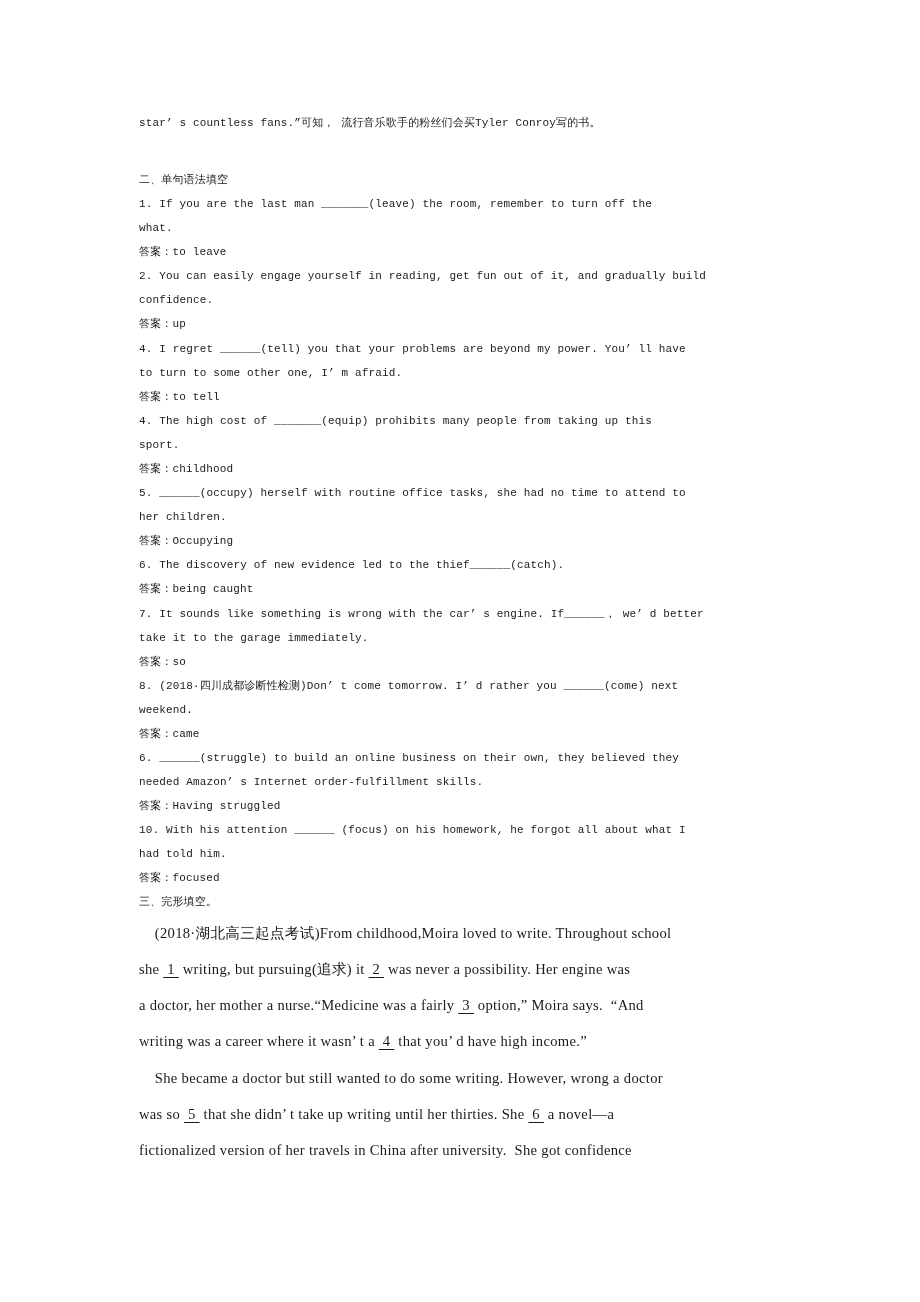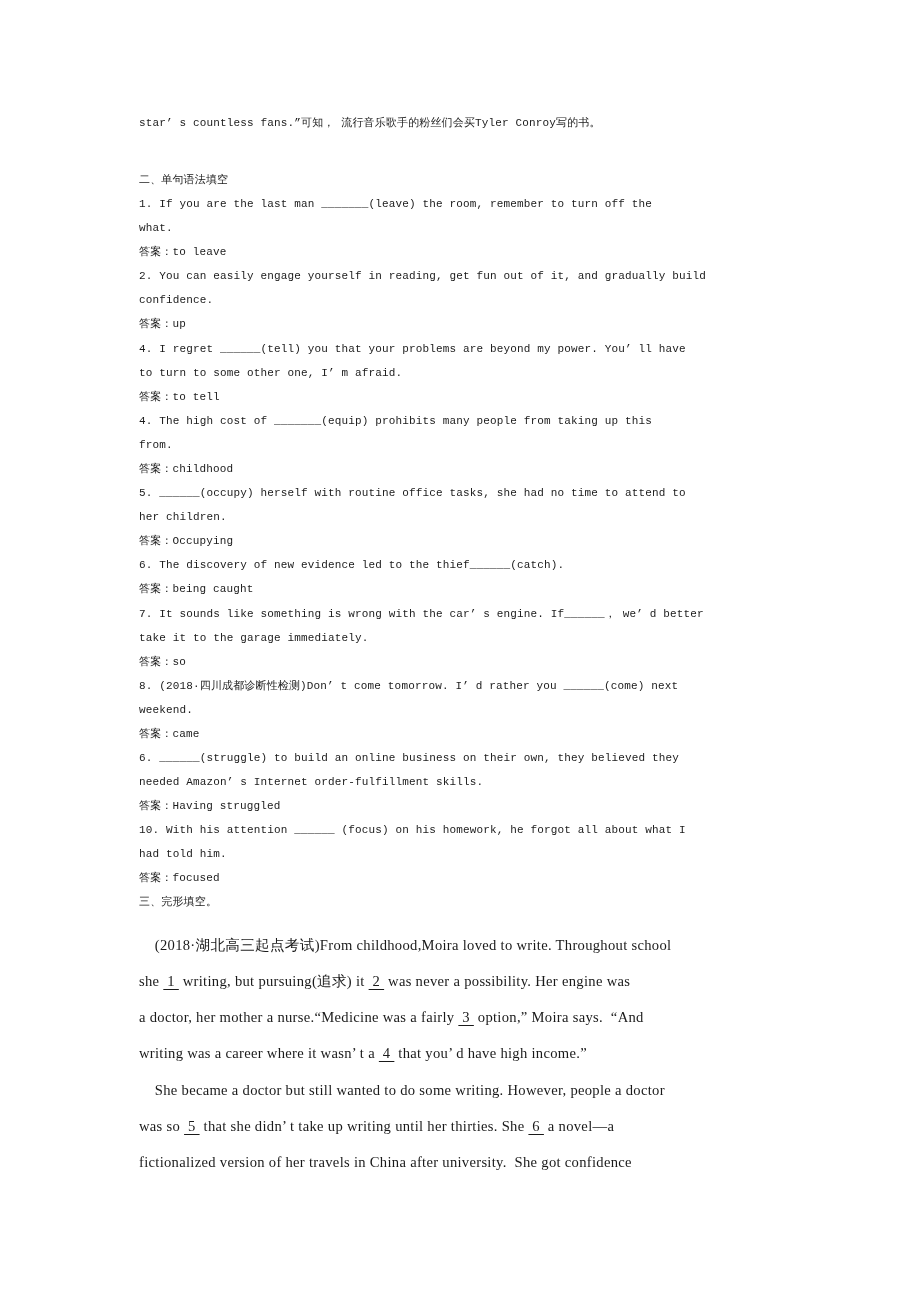--- a/index.html
+++ b/index.html
@@ -1,20 +1,20 @@
 <!DOCTYPE html>
 <html><head>
 <meta charset="utf-8">
 <style>
   html, body { margin: 0; padding: 0; background: #ffffff; }
   body { width: 920px; height: 1302px; position: relative; overflow: hidden;
          font-family: "Liberation Mono", "DejaVu Sans Mono", monospace; color: #1a1a1a; }
   .page { position: absolute; left: 139px; top: 0; width: 690px; }
   .ln { position: absolute; left: 0; font-size: 11px; line-height: 18px; white-space: pre; letter-spacing: 0.15px; }
-  .cl { position: absolute; left: 0; font-size: 14.6px; line-height: 18px; white-space: pre; font-family: "Liberation Serif", "DejaVu Serif", serif; letter-spacing: 0.3px; margin-top: 12px; }
+  .cl { position: absolute; left: 0; font-size: 14.6px; line-height: 18px; white-space: pre; font-family: "Liberation Serif", "DejaVu Serif", serif; letter-spacing: 0.3px; }
   .u { text-decoration: underline; text-underline-offset: 3px; }
 </style>
 </head>
 <body>
 
 <div class="page">
 
   <div class="ln" style="top:114px">star’ s countless fans.”可知， 流行音乐歌手的粉丝们会买Tyler Conroy写的书。</div>
 
   <div class="ln" style="top:171px">二、单句语法填空</div>
@@ -26,21 +26,21 @@
 
     <div class="ln" style="top:267px">2. You can easily engage yourself in reading, get fun out of it, and gradually build</div>
     <div class="ln" style="top:291px">confidence.</div>
     <div class="ln" style="top:315px">答案：up</div>
 
     <div class="ln" style="top:340px">4. I regret ______(tell) you that your problems are beyond my power. You’ ll have</div>
     <div class="ln" style="top:364px">to turn to some other one, I’ m afraid.</div>
     <div class="ln" style="top:388px">答案：to tell</div>
 
     <div class="ln" style="top:412px">4. The high cost of _______(equip) prohibits many people from taking up this</div>
-    <div class="ln" style="top:436px">from.</div>
+    <div class="ln" style="top:436px">sport.</div>
     <div class="ln" style="top:460px">答案：childhood</div>
 
     <div class="ln" style="top:484px">5. ______(occupy) herself with routine office tasks, she had no time to attend to</div>
     <div class="ln" style="top:508px">her children.</div>
     <div class="ln" style="top:532px">答案：Occupying</div>
 
     <div class="ln" style="top:556px">6. The discovery of new evidence led to the thief______(catch).</div>
     <div class="ln" style="top:580px">答案：being caught</div>
 
     <div class="ln" style="top:605px">7. It sounds like something is wrong with the car’ s engine. If______， we’ d better</div>
@@ -61,18 +61,18 @@
   </div>
 
   <div class="ln" style="top:893px">三、完形填空。</div>
 
   <div>
     <div class="cl" style="top:924px"><span>    (2018·湖北高三起点考试)From childhood,Moira loved to write. Throughout school</span></div>
     <div class="cl" style="top:960px"><span>she </span><span class="u"> 1 </span><span> writing, but pursuing(追求) it </span><span class="u"> 2 </span><span> was never a possibility. Her engine was</span></div>
     <div class="cl" style="top:996px"><span>a doctor, her mother a nurse.“Medicine was a fairly </span><span class="u"> 3 </span><span> option,” Moira says.  “And</span></div>
     <div class="cl" style="top:1032px"><span>writing was a career where it wasn’ t a </span><span class="u"> 4 </span><span> that you’ d have high income.”</span></div>
 
-    <div class="cl" style="top:1069px"><span>    She became a doctor but still wanted to do some writing. However, people a doctor</span></div>
+    <div class="cl" style="top:1069px"><span>    She became a doctor but still wanted to do some writing. However, wrong a doctor</span></div>
     <div class="cl" style="top:1105px"><span>was so </span><span class="u"> 5 </span><span> that she didn’ t take up writing until her thirties. She </span><span class="u"> 6 </span><span> a novel—a</span></div>
     <div class="cl" style="top:1141px"><span>fictionalized version of her travels in China after university.  She got confidence</span></div>
   </div>
 
 </div>
 
 </body></html>

